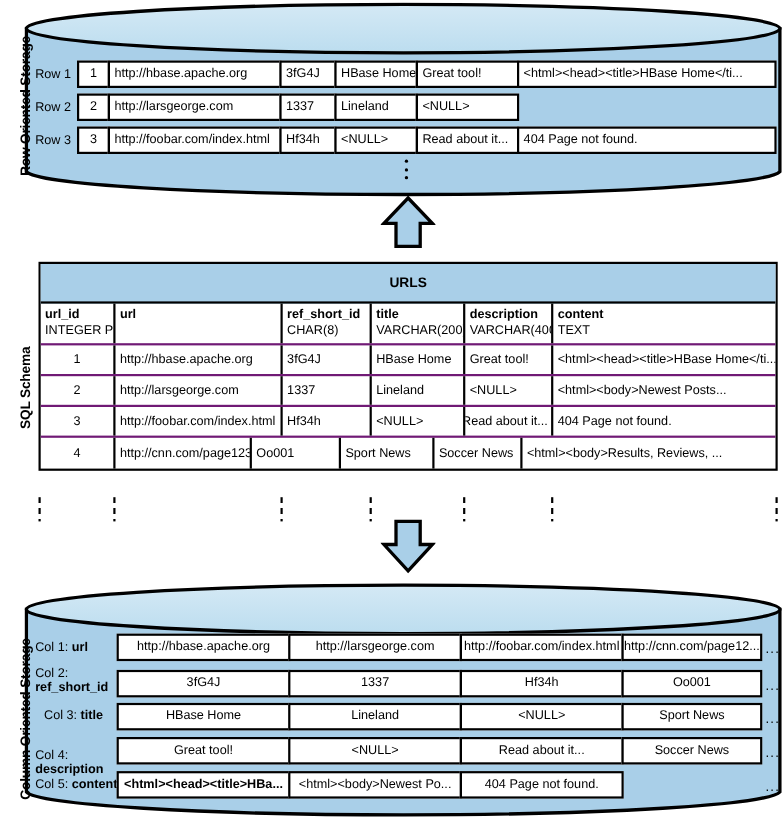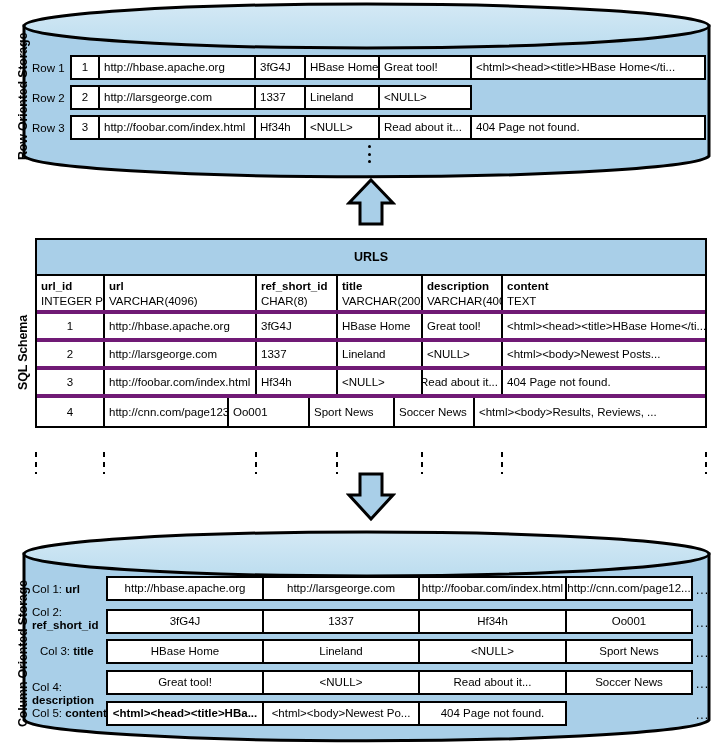--- a/index.html
+++ b/index.html
@@ -83,21 +83,21 @@
     display: flex;
     align-items: center;
     justify-content: center;
     font-size: 12.5px;
     font-weight: bold;
     color: #000;
   }
   .sql-grid { display: block; }
   .sql-row {
     display: flex;
-    border-bottom: 4px solid #701a75;
+    border-bottom: 2px solid #701a75;
     box-sizing: border-box;
   }
   .sql-row:last-child { border-bottom: none; }
   .sql-cell {
     box-sizing: border-box;
     border-right: 2px solid #000;
     font-size: 11.5px;
     color: #000;
     overflow: hidden;
     white-space: nowrap;
@@ -221,21 +221,20 @@
     <div class="sql-title">URLS</div>
 
     <div class="sql-grid">
       <div class="sql-row head">
         <div class="sql-head-cell" style="width:68px;">
           <span class="nm">url_id</span>
           <span class="ty">INTEGER PK</span>
         </div>
         <div class="sql-head-cell" style="width:152px;">
           <span class="nm">url</span>
-          <span class="ty">VARCHAR(4096)</span>
         </div>
         <div class="sql-head-cell" style="width:81px;">
           <span class="nm">ref_short_id</span>
           <span class="ty">CHAR(8)</span>
         </div>
         <div class="sql-head-cell" style="width:85px;">
           <span class="nm">title</span>
           <span class="ty">VARCHAR(200)</span>
         </div>
         <div class="sql-head-cell" style="width:80px;">

